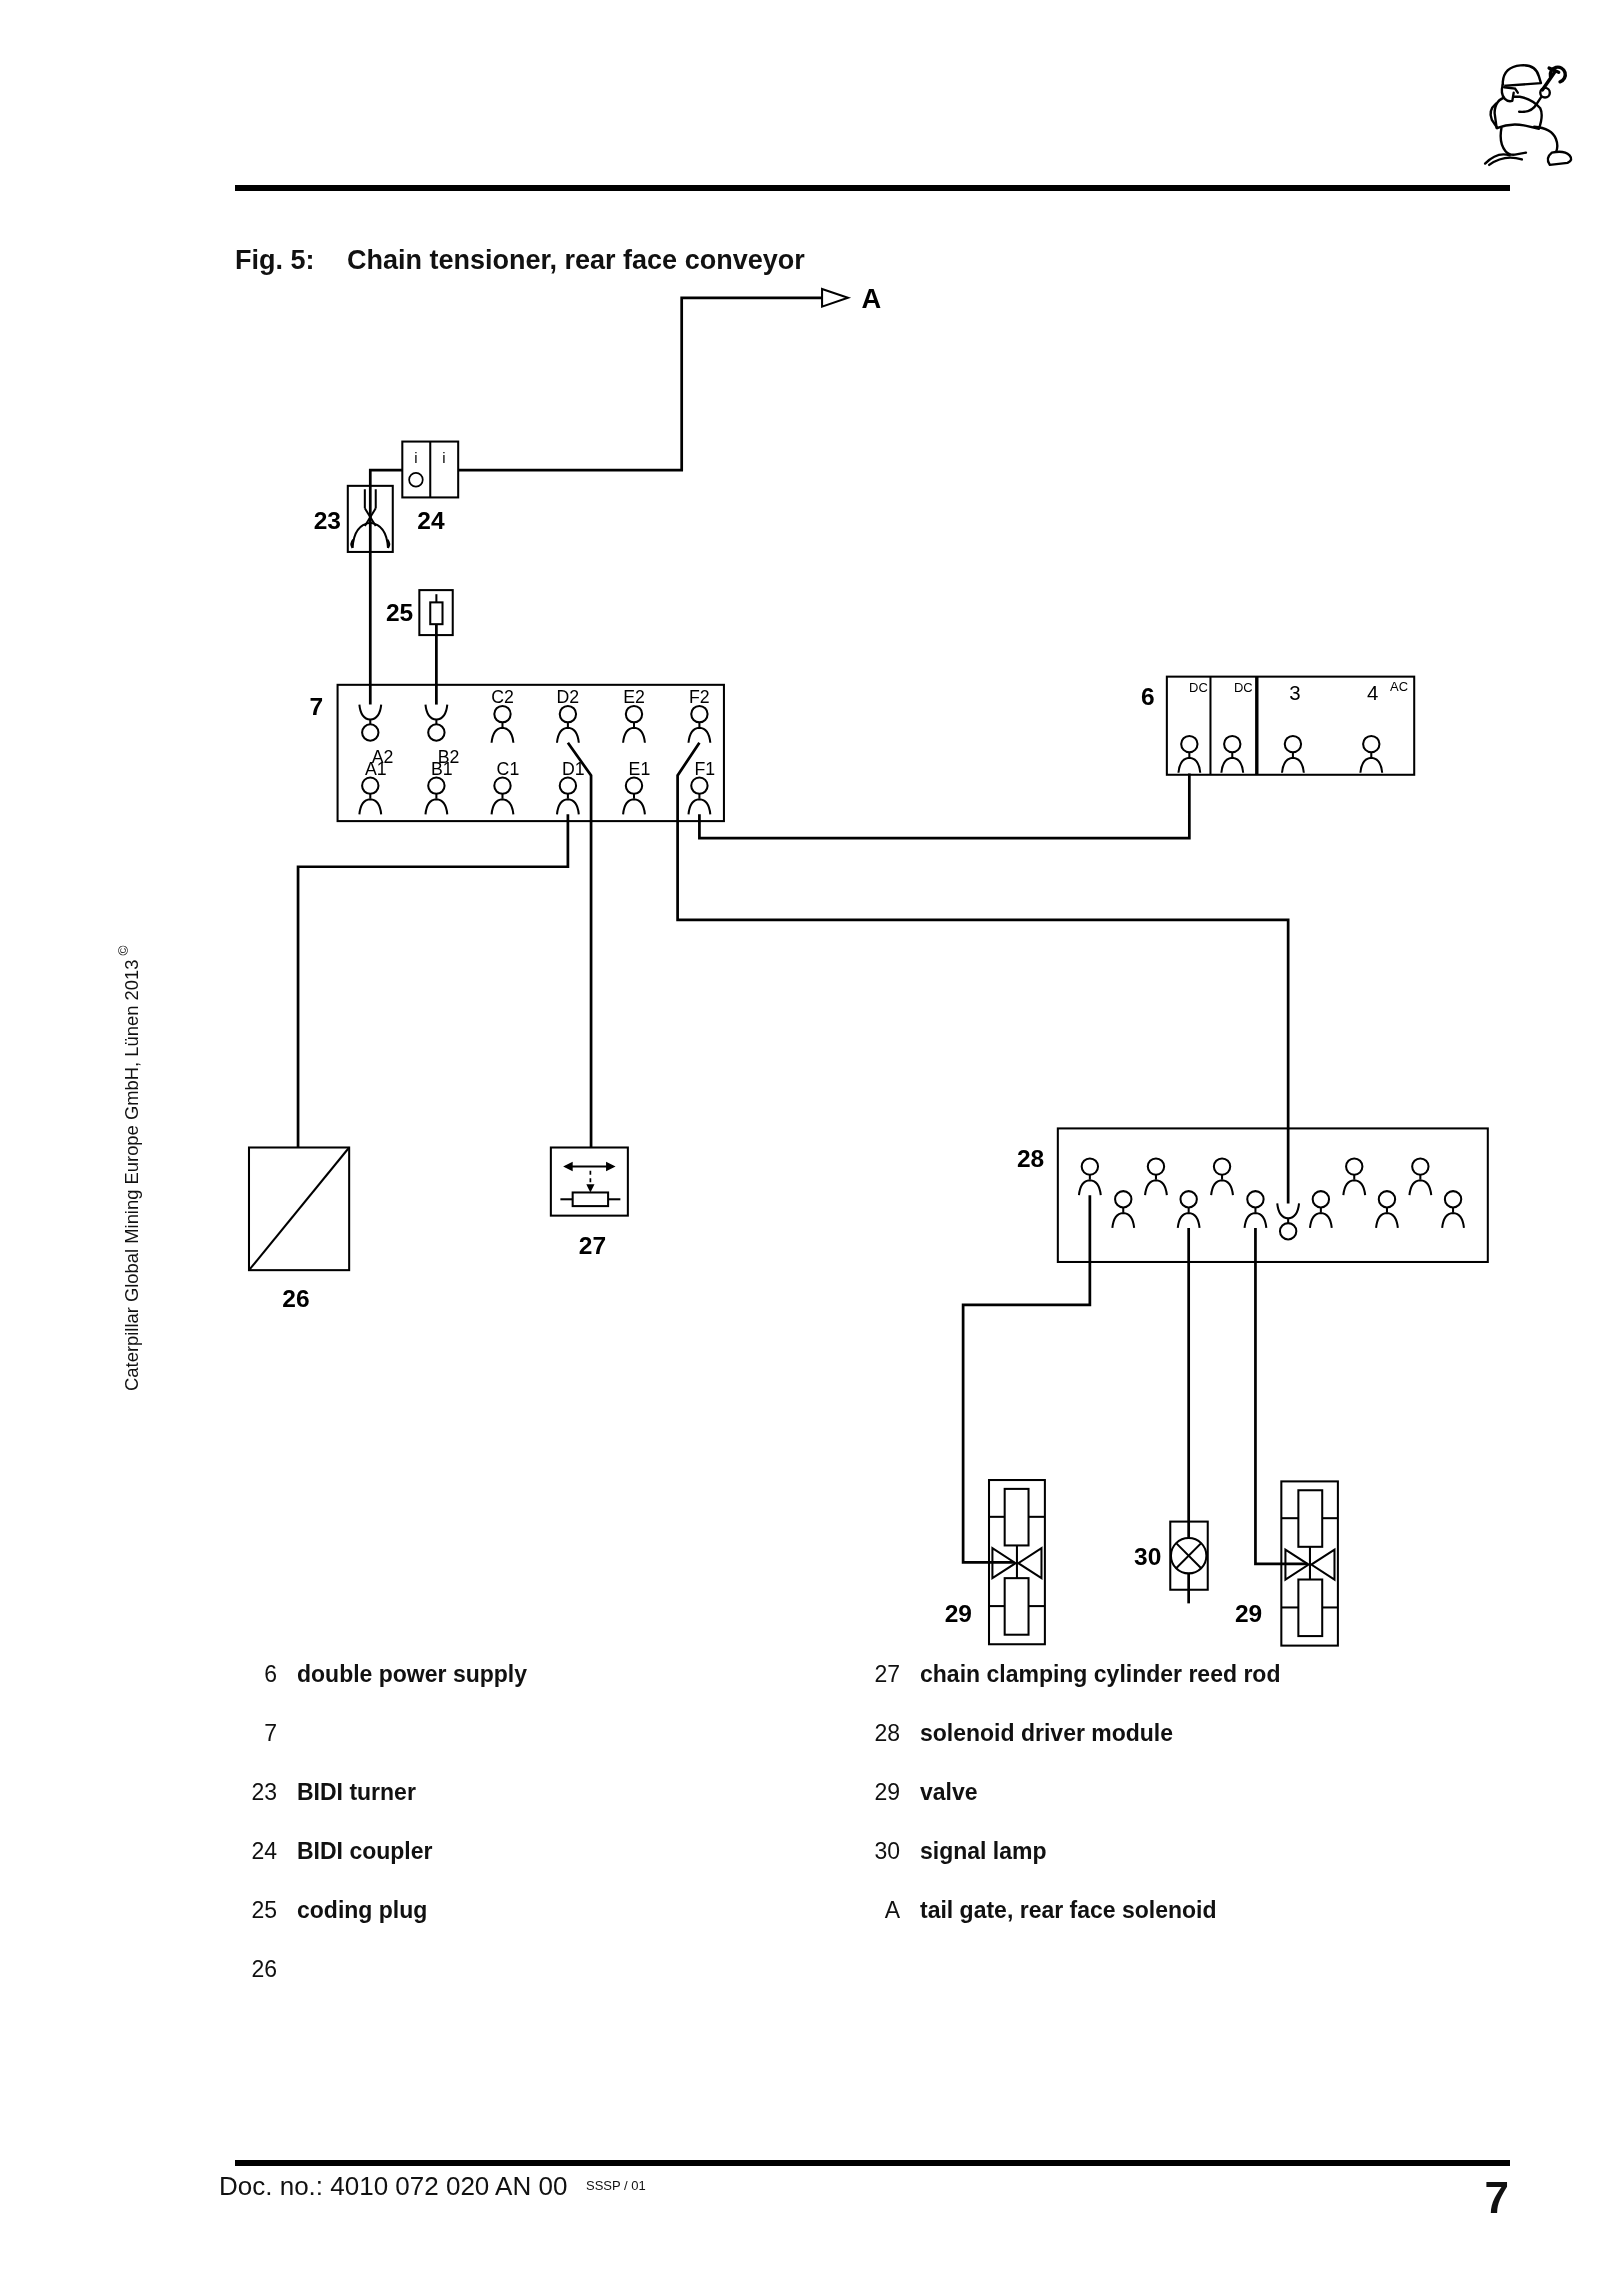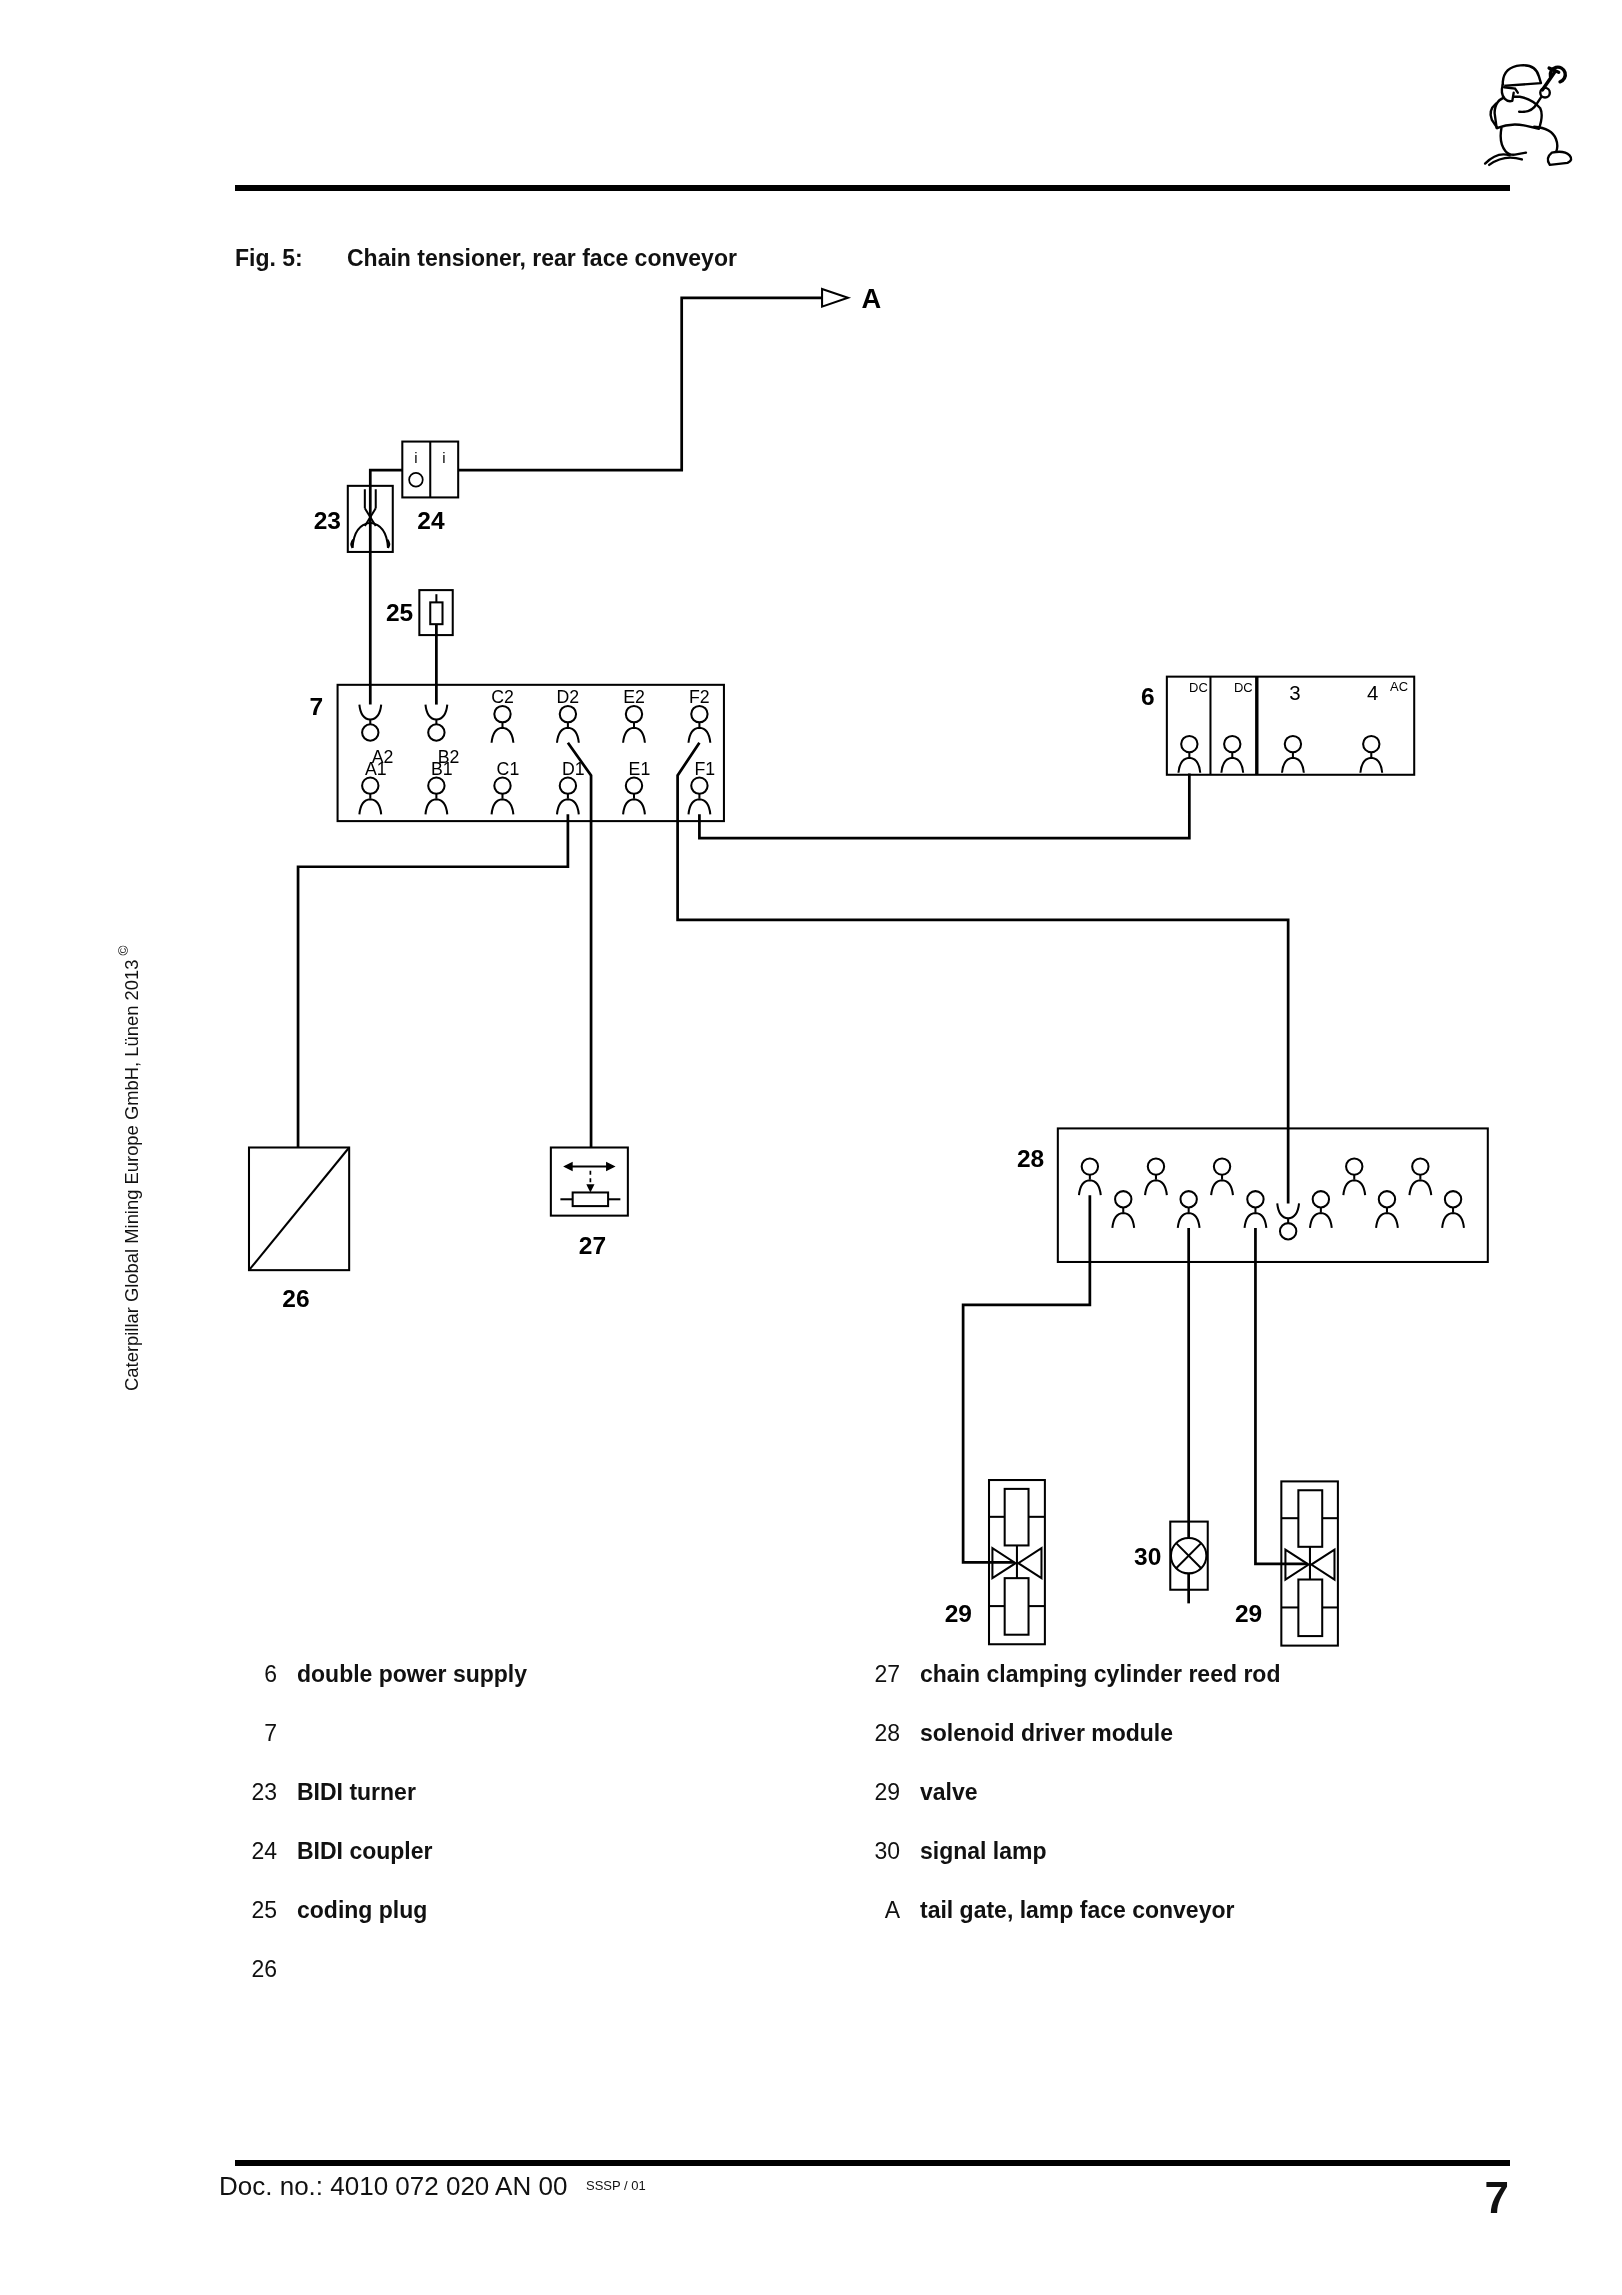--- a/index.html
+++ b/index.html
@@ -14,21 +14,21 @@
   .sketchline{stroke:#000;stroke-width:3.5;fill:none;stroke-linecap:round;}
   .wrench{stroke:#000;stroke-width:5;fill:none;stroke-linecap:round;}
   text{fill:#000;}
   .lbl{font:bold 36px "Liberation Sans",sans-serif;}
   .reflbl{font:bold 40px "Liberation Sans",sans-serif;}
   .port{font:26px "Liberation Sans",sans-serif;}
   .tiny{font:19px "Liberation Sans",sans-serif;}
   .chan{font:30px "Liberation Sans",sans-serif;}
   .ilbl{font:22px "Liberation Sans",sans-serif;}
   .rule{position:absolute;left:235px;width:1275px;height:5.5px;background:#000;}
-  #title{position:absolute;left:235px;top:245px;font-weight:bold;font-size:23px;white-space:nowrap;}
+  #title{position:absolute;left:235px;top:245px;font-weight:bold;font-size:27px;white-space:nowrap;}
   #title .fig{display:inline-block;width:112px;}
   #legend-left{position:absolute;left:232px;top:1661px;}
   #legend-right{position:absolute;left:855px;top:1661px;}
   .lrow{display:flex;height:59px;font-size:23px;line-height:27px;}
   .lnum{width:45px;text-align:right;flex:none;}
   .ltext{margin-left:20px;white-space:nowrap;font-weight:bold;}
   #copyright{position:absolute;left:-114px;top:1158px;width:477px;height:20.4px;
              transform:rotate(-90deg);font-size:18.4px;white-space:nowrap;text-align:center;line-height:20.4px;}
   #copyright sup{font-size:13.6px;vertical-align:9.5px;margin-left:4.1px;}
   #footer-doc{position:absolute;left:219px;top:2175px;font-size:26px;line-height:22px;white-space:nowrap;}
@@ -289,21 +289,21 @@
     <div class="lrow">
         <span class="lnum">29</span>
         <span class="ltext">valve</span>
       </div>
     <div class="lrow">
         <span class="lnum">30</span>
         <span class="ltext">signal lamp</span>
       </div>
     <div class="lrow">
         <span class="lnum">A</span>
-        <span class="ltext">tail gate, lamp face conveyor</span>
+        <span class="ltext">tail gate, rear face solenoid</span>
       </div>
   </div>
 
   <div id="footer-doc">Doc. no.: 4010 072 020 AN 00</div>
   <div id="footer-rev">SSSP / 01</div>
   <div id="page-num">7</div>
 
 </div>
 
 

